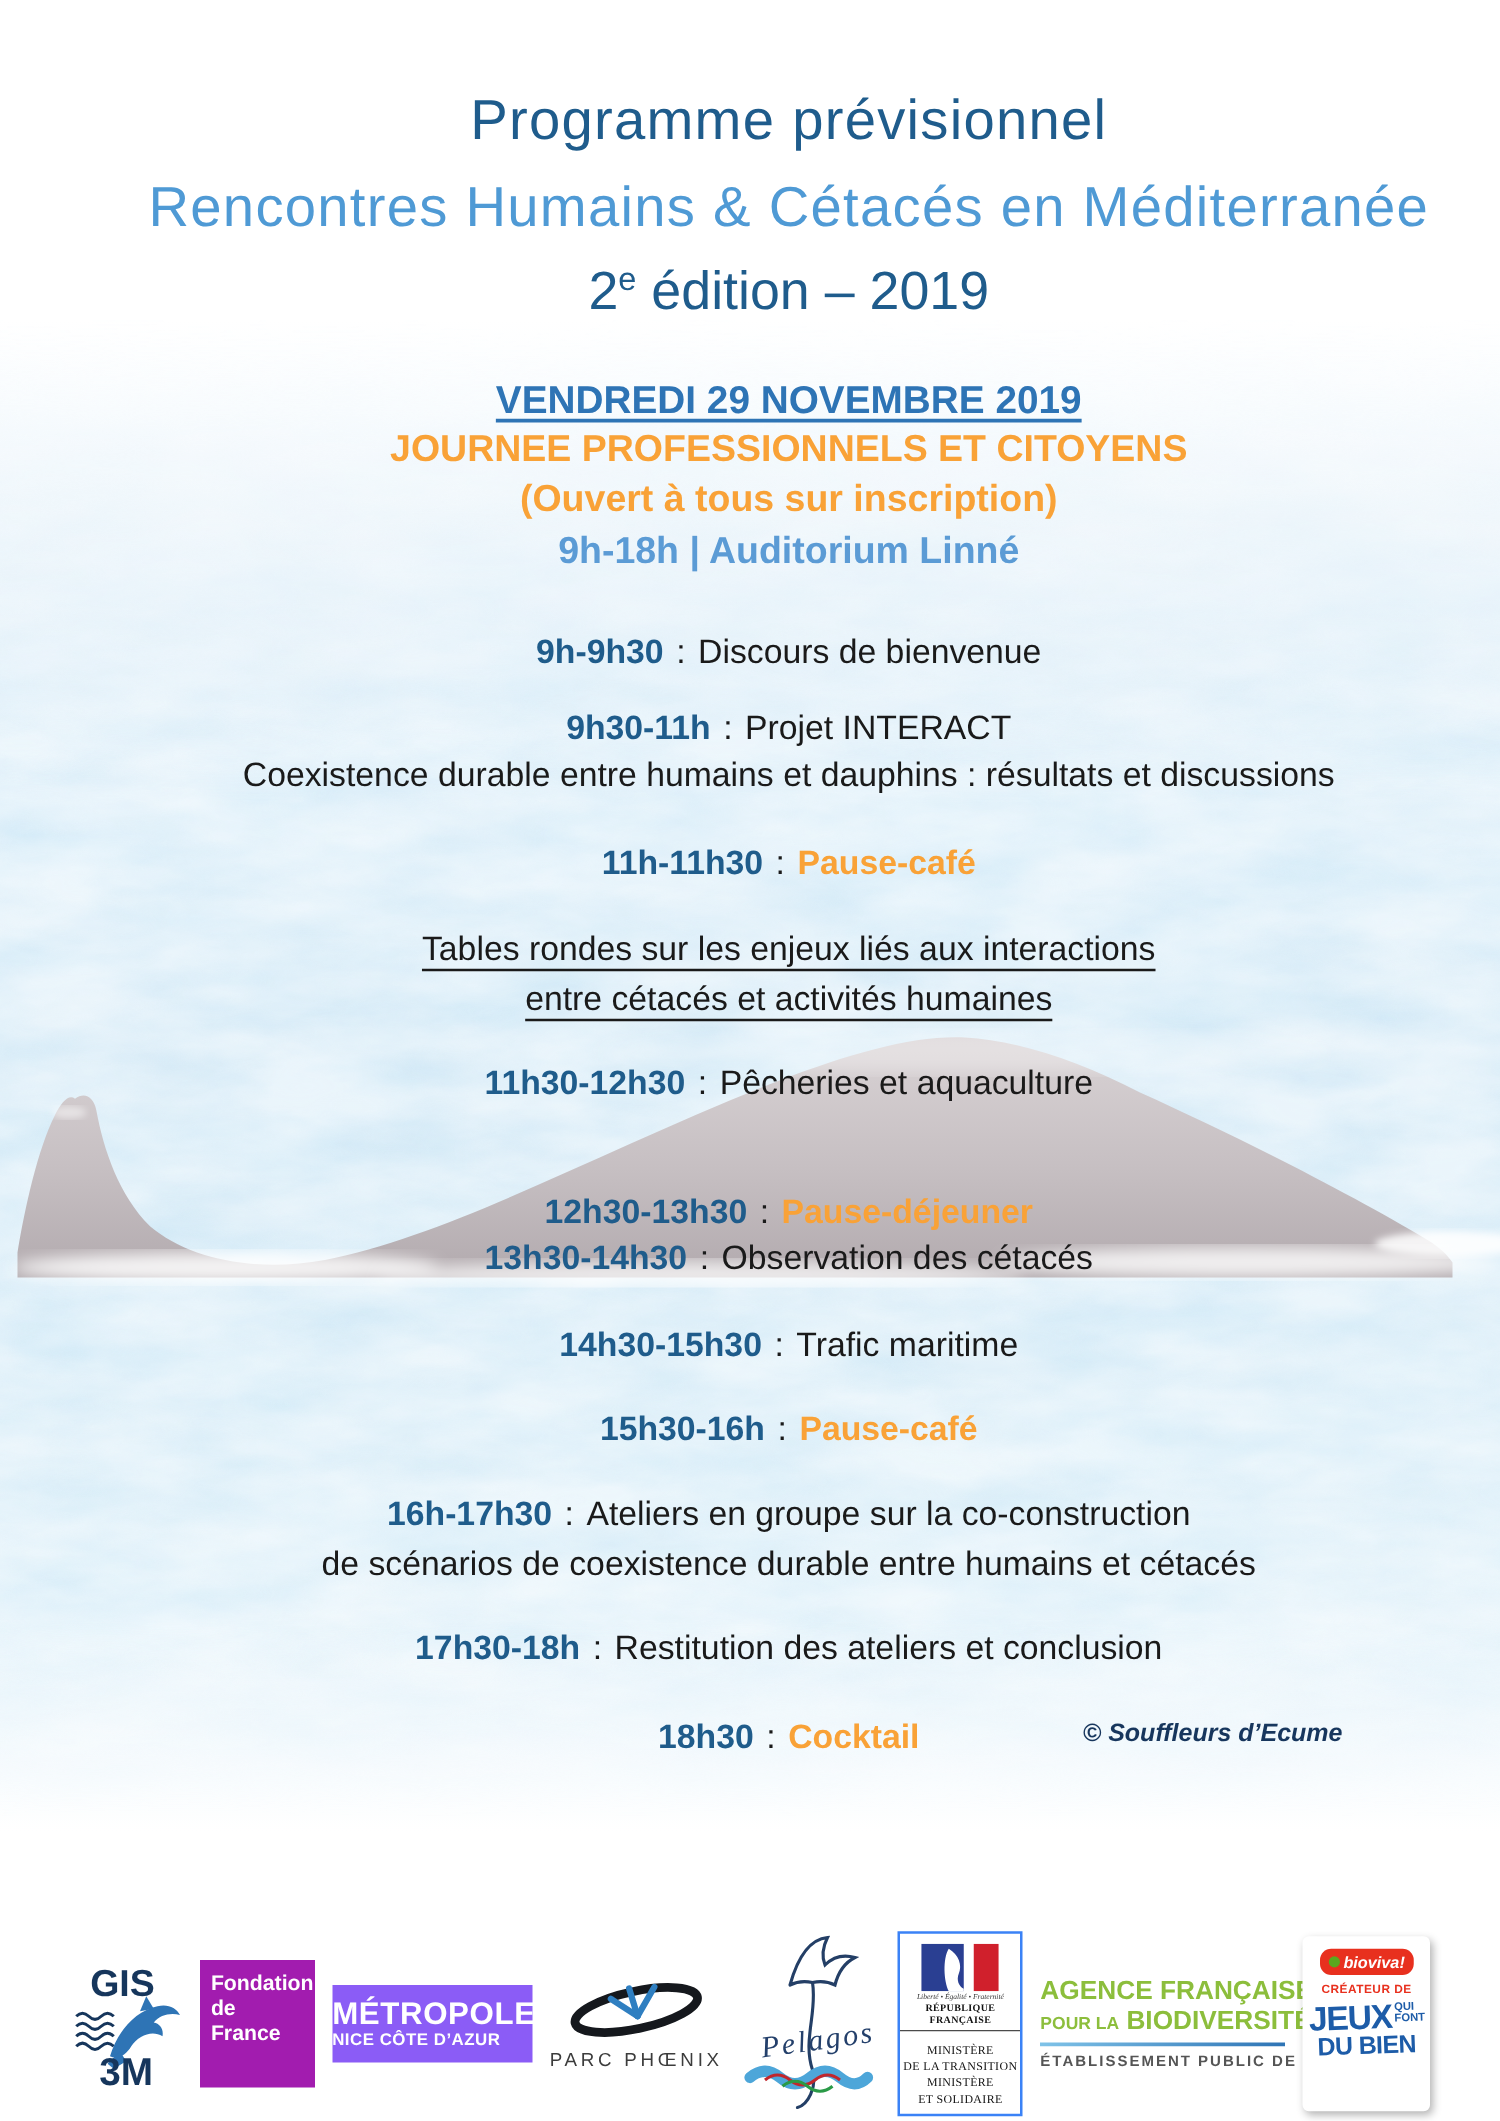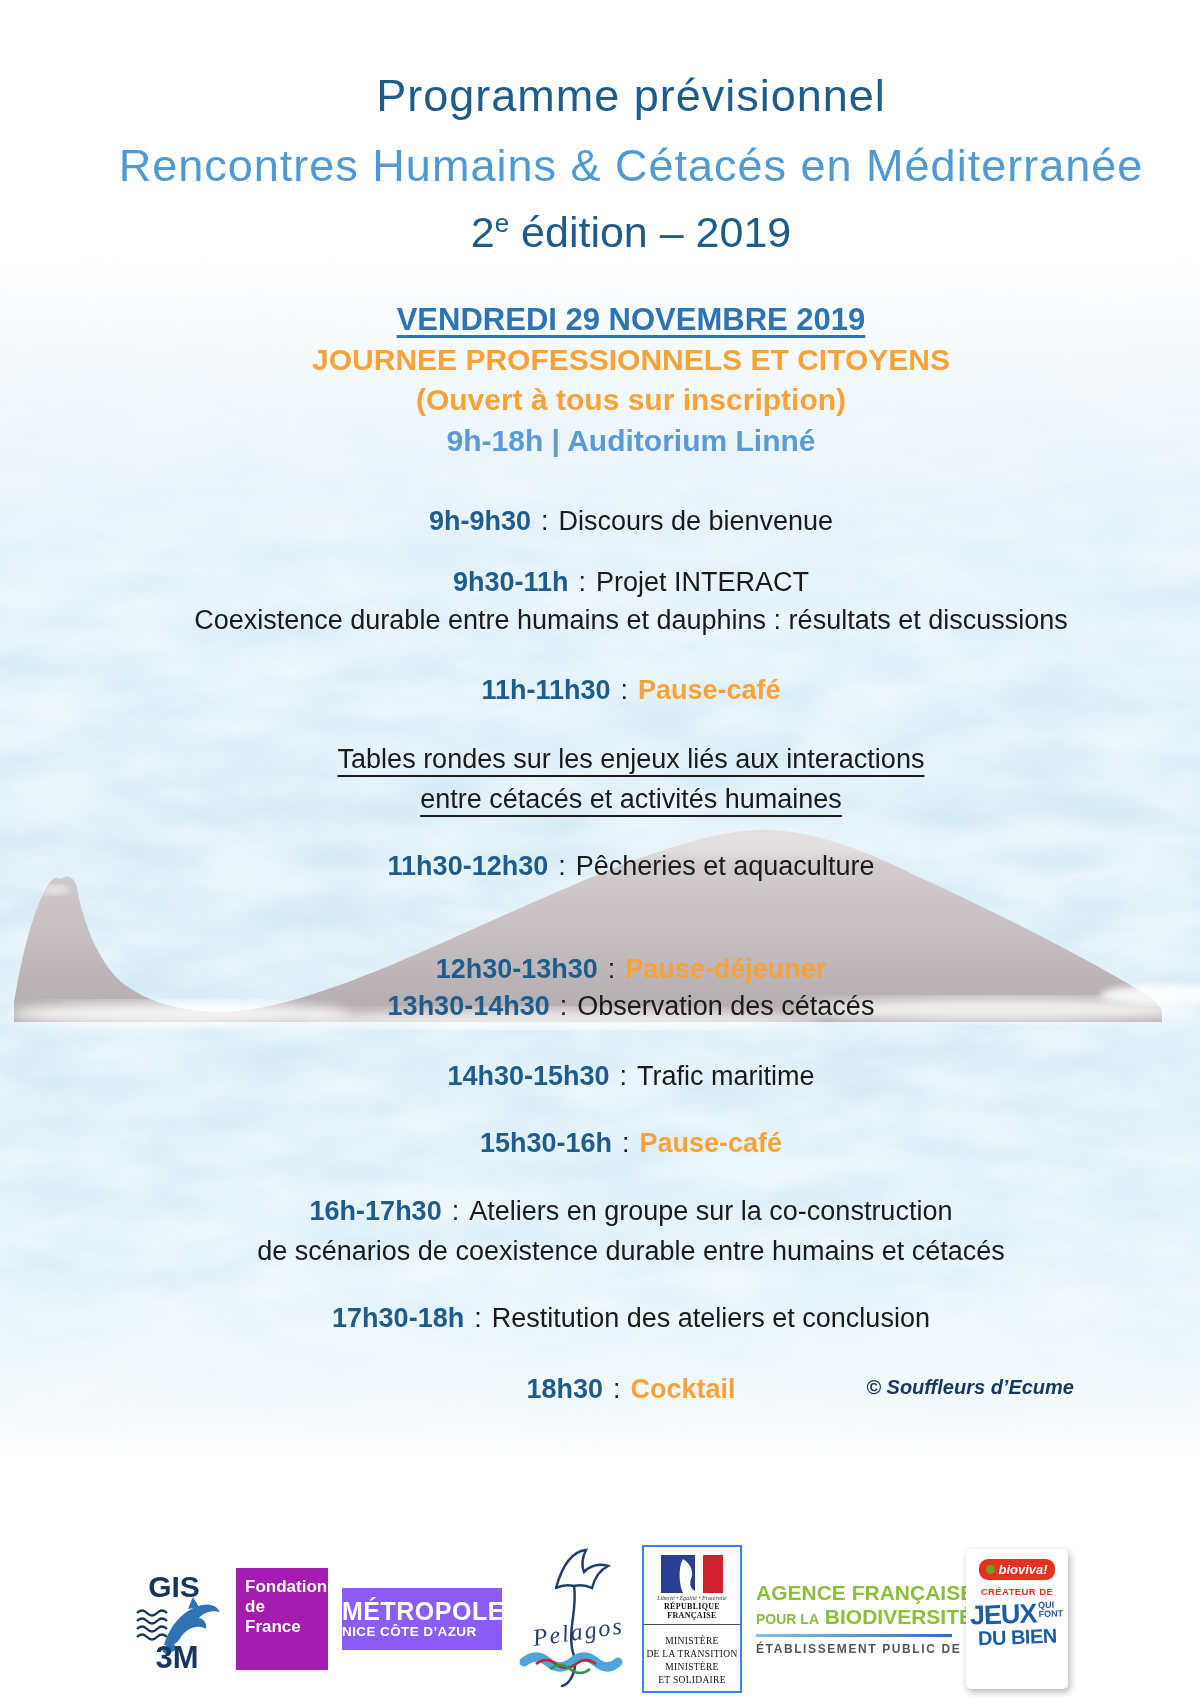--- a/index.html
+++ b/index.html
@@ -195,20 +195,33 @@
     <div>de</div>
     <div>France</div>
   </div>
 
 
   <div class="logo metro">
     <div class="m1">MÉTROPOLE</div>
     <div class="m2">NICE CÔTE D’AZUR</div>
   </div>
 
+  <div class="logo">
+    <svg width="128" height="56" viewBox="0 0 128 56">
+      <g transform="rotate(-12 64 28)">
+        <ellipse cx="64" cy="28" rx="50" ry="15" fill="none" stroke="#15181d" stroke-width="7" stroke-dasharray="225 60" stroke-linecap="round"></ellipse>
+        <g stroke="#2f7fc1" stroke-width="5" stroke-linecap="round">
+          <path d="M64 33 L46 15"></path>
+          <path d="M64 33 L62 10"></path>
+          <path d="M64 33 L82 13"></path>
+        </g>
+      </g>
+    </svg>
+    <div class="parc-label">PARC PHŒNIX</div>
+  </div>
 
   <div class="logo">
     <svg width="112" height="150" viewBox="0 0 112 150">
       <g fill="none" stroke="#243f66" stroke-width="2.5" stroke-linecap="round">
         <path d="M40 44 Q50 8 70 6 Q64 18 68 28 Q78 18 92 22 Q80 28 76 44 Q68 40 58 42 Q48 40 40 44"></path>
         <path d="M58 42 C62 66 50 88 58 112 C62 126 54 140 46 142"></path>
       </g>
       <text x="18" y="102" font-family="Liberation Serif, serif" font-style="italic" font-size="24" fill="#24406b" transform="rotate(-8 18 102)" letter-spacing="2">Pelagos</text>
       <path d="M8 118 q12 -10 24 0 t24 0 t24 0 t22 0" stroke="#4da6d9" stroke-width="9" fill="none" stroke-linecap="round"></path>
       <path d="M20 120 q10 -8 20 0 t20 0 t20 0" stroke="#c1272d" stroke-width="2.5" fill="none"></path>

